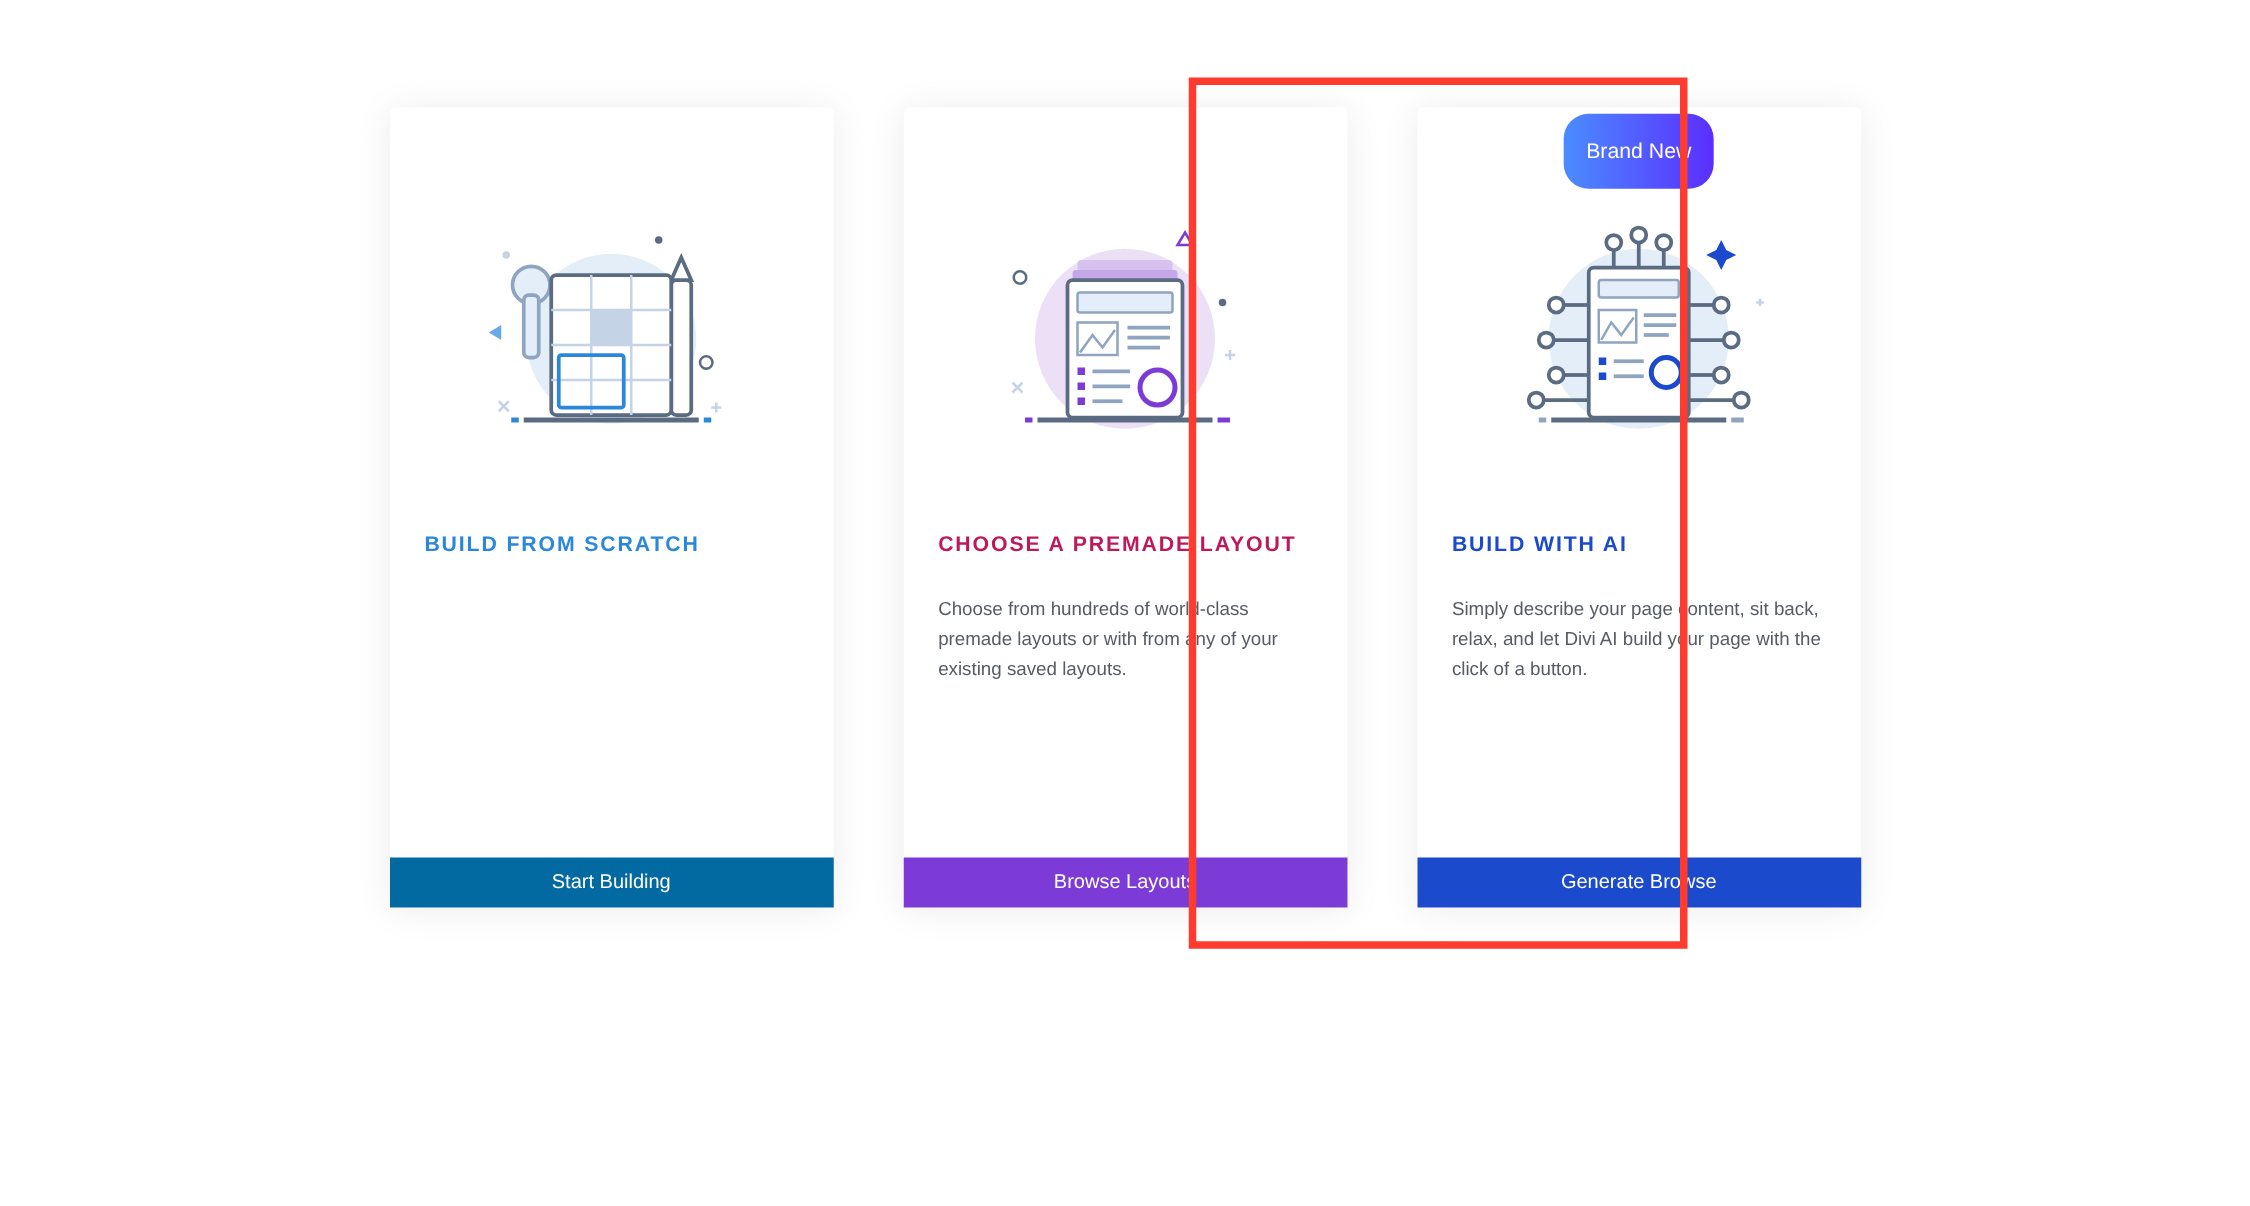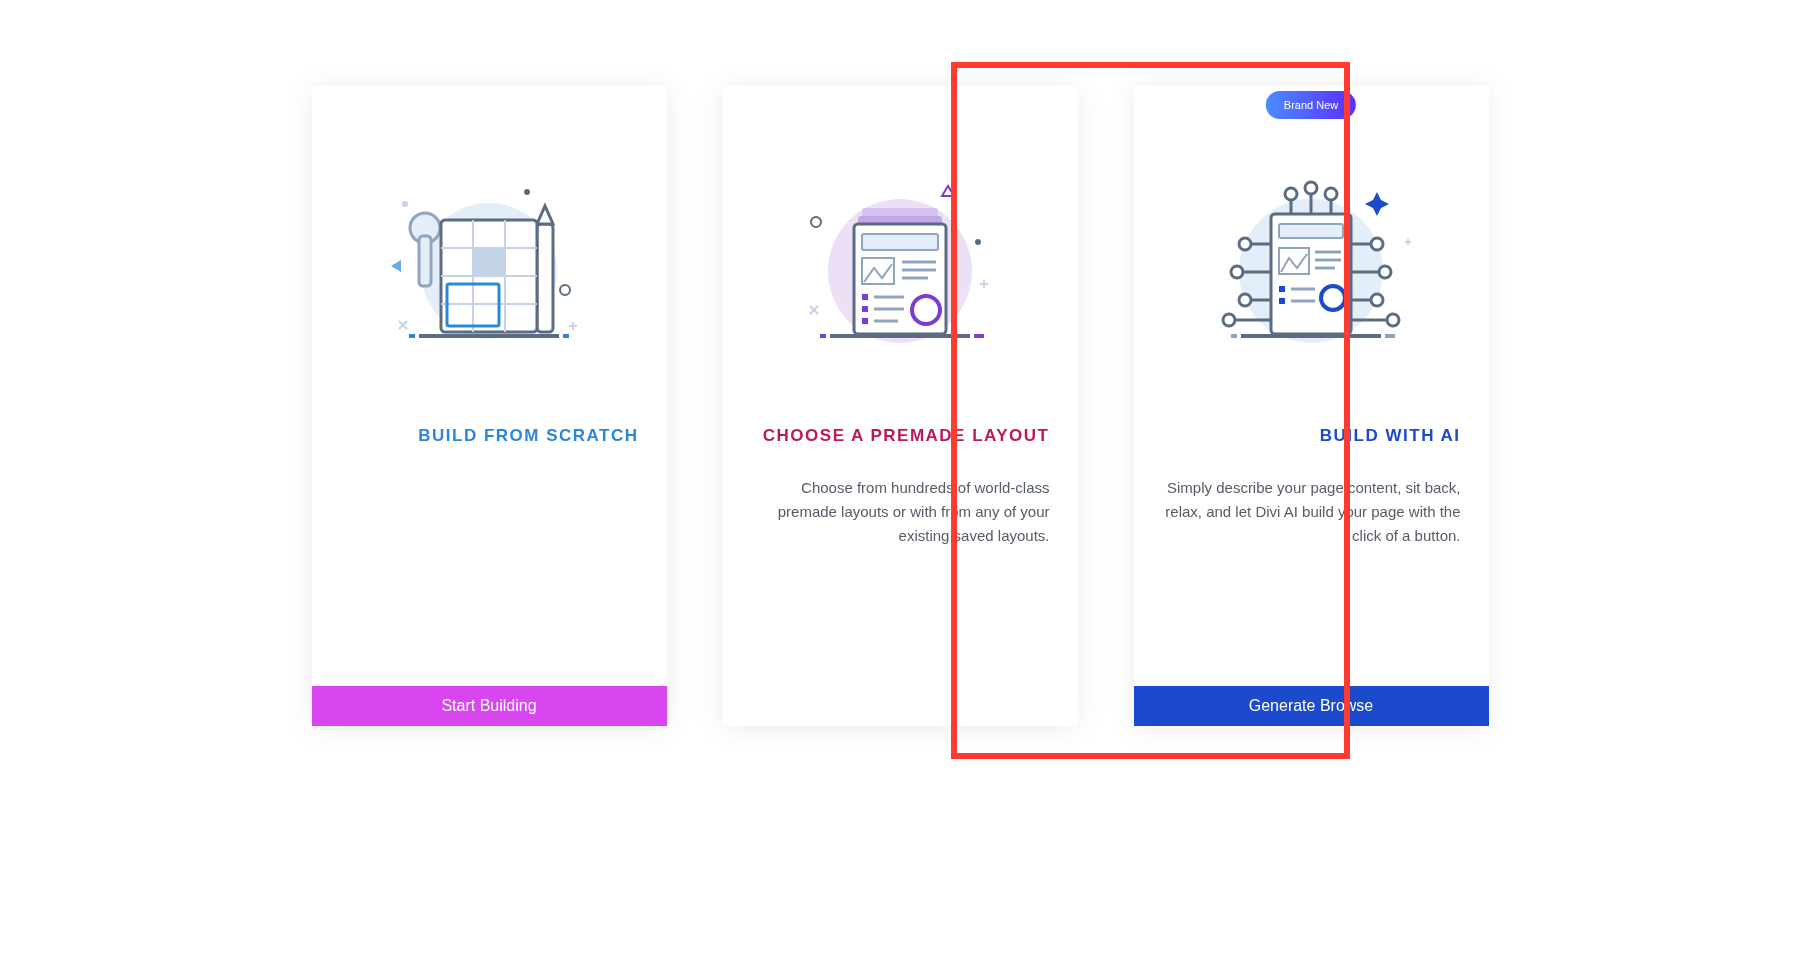--- a/index.html
+++ b/index.html
@@ -28,36 +28,36 @@
     position: relative;
     overflow: visible;
   }
   .badge {
     position: absolute;
     top: 5px;
     left: 50%;
     transform: translateX(-50%);
     background: linear-gradient(90deg, #4a8cff 0%, #5b2eff 100%);
     color: #ffffff;
-    font-size: 11px;
+    font-size: 17px;
     font-weight: 500;
-    padding: 8px 18px;
+    padding: 20px 18px;
     border-radius: 20px;
     z-index: 5;
   }
   .illus-wrap {
     height: 340px;
     display: flex;
     align-items: center;
     justify-content: center;
     padding-top: 40px;
   }
   .text-wrap {
     padding: 0 28px;
-    text-align: right;
+    text-align: left;
     flex: 1;
   }
   .card-title {
     font-size: 17px;
     font-weight: 700;
     letter-spacing: 1.5px;
     margin-bottom: 30px;
   }
   .card-desc {
     font-size: 15px;
@@ -70,21 +70,21 @@
     font-size: 16px;
     font-weight: 500;
     display: flex;
     align-items: center;
     justify-content: center;
     cursor: pointer;
   }
   .title-blue { color: #2b87da; }
   .title-purple { color: #be185d; }
   .title-dblue { color: #1b4bcc; }
-  .btn-blue { background: #d946ef; }
+  .btn-blue { background: #0369a1; }
   .btn-purple { background: #7c3bd6; }
   .btn-dblue { background: #1b4bcc; }
   .highlight-box {
     position: absolute;
     border: 6px solid #ff3b30;
     pointer-events: none;
     top: 62px;
     left: 951px;
     width: 399px;
     height: 697px;
@@ -173,20 +173,21 @@
 
         <line x1="50" y1="160" x2="190" y2="160" stroke="#5b6b82" stroke-width="4"></line>
         <line x1="40" y1="160" x2="46" y2="160" stroke="#7c3bd6" stroke-width="4"></line>
         <line x1="194" y1="160" x2="204" y2="160" stroke="#7c3bd6" stroke-width="4"></line>
       </svg>
     </div>
     <div class="text-wrap">
       <h3 class="card-title title-purple">CHOOSE A PREMADE LAYOUT</h3>
       <p class="card-desc">Choose from hundreds of world-class premade layouts or with from any of your existing saved layouts.</p>
     </div>
+    <div class="card-btn btn-purple">Browse Layouts</div>
   </div>
 
   <div class="card">
     <div class="badge">Brand New</div>
     <div class="illus-wrap">
       <svg width="240" height="200" viewBox="0 0 240 200">
         <circle cx="120" cy="95" r="72" fill="#e4eef8"></circle>
 
         <rect x="80" y="38" width="80" height="120" rx="4" fill="#ffffff" stroke="#5b6b82" stroke-width="3"></rect>
         <rect x="88" y="48" width="64" height="14" rx="2" fill="#e4eef8" stroke="#8fa4bf" stroke-width="2"></rect>

